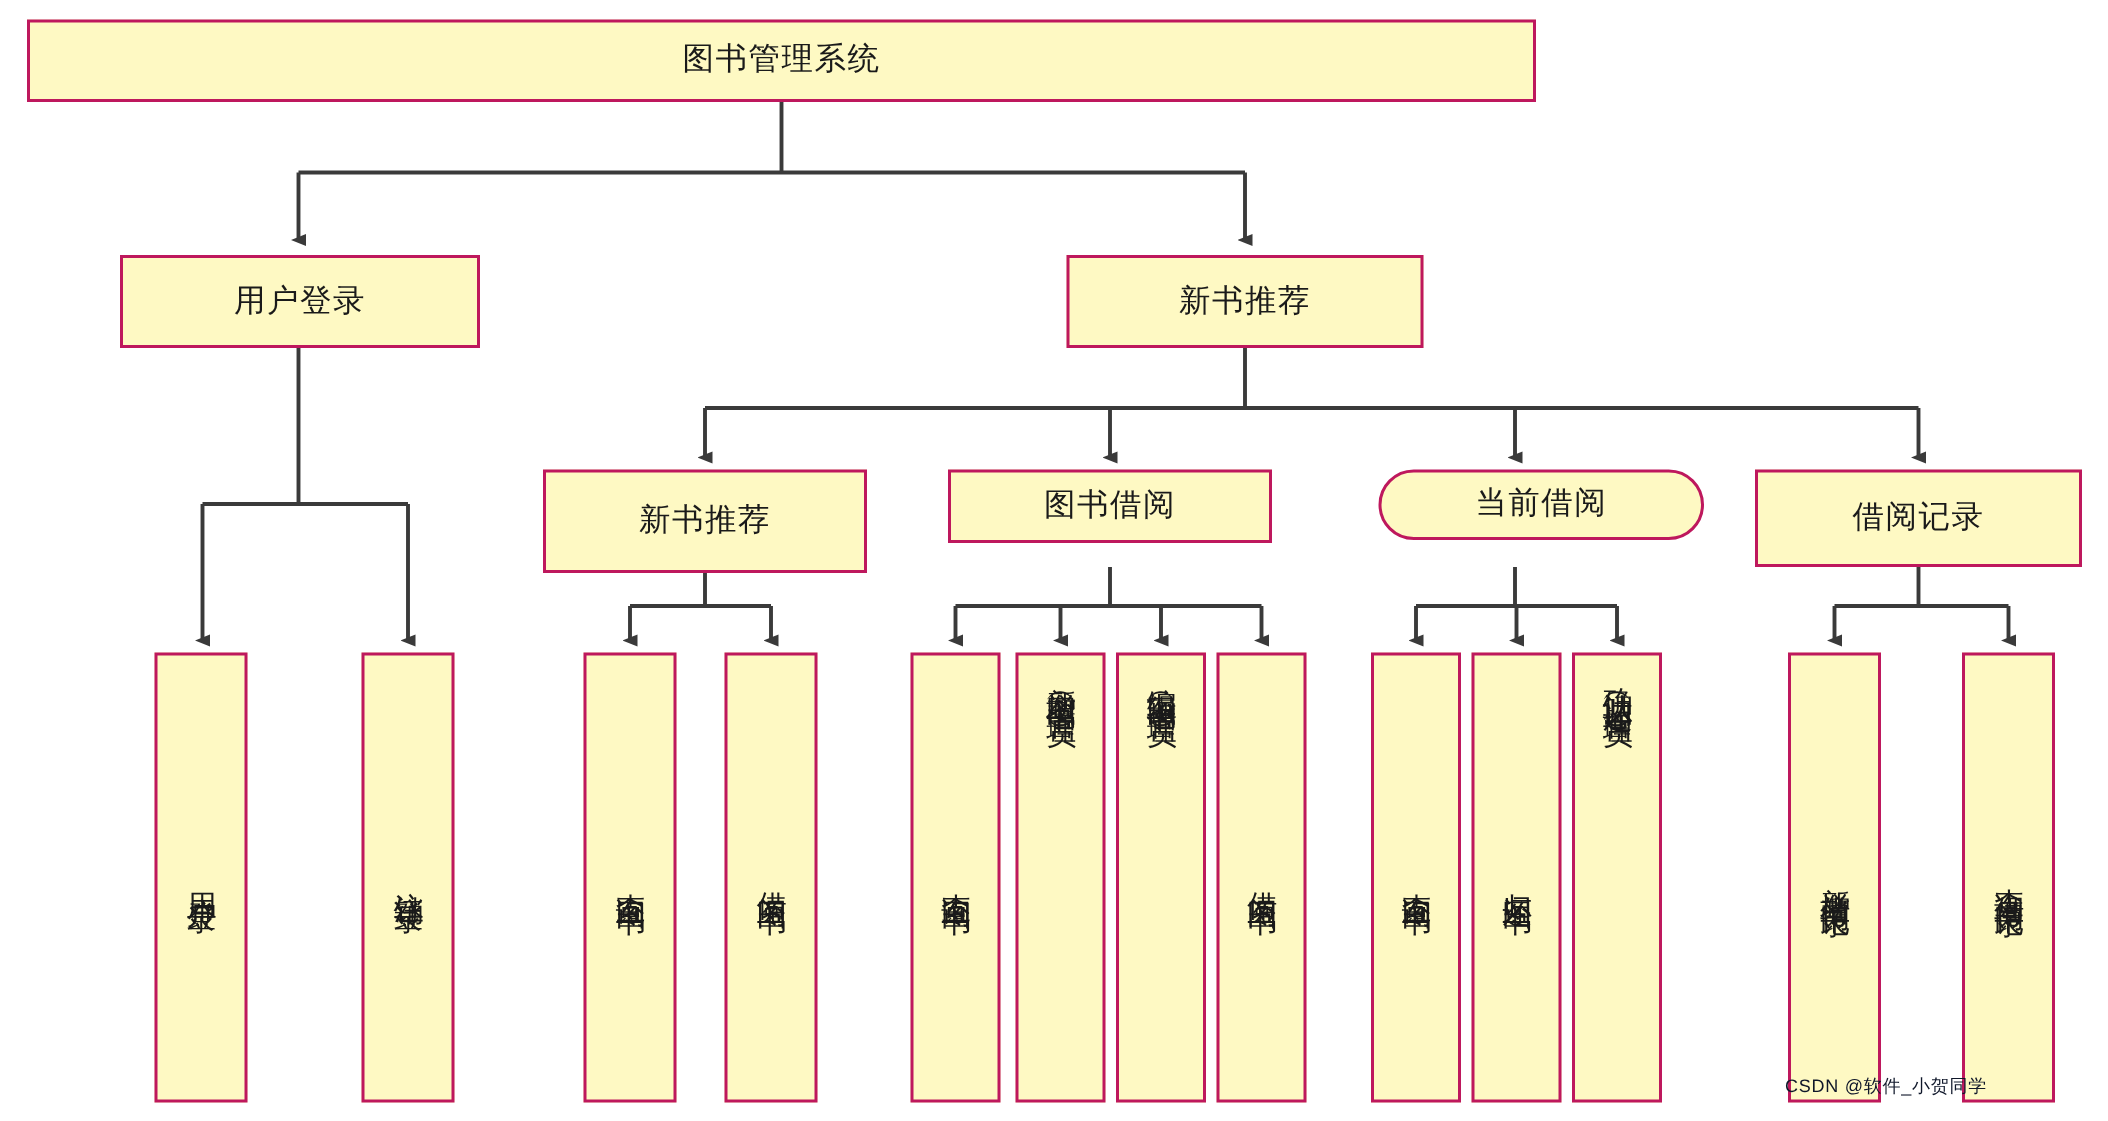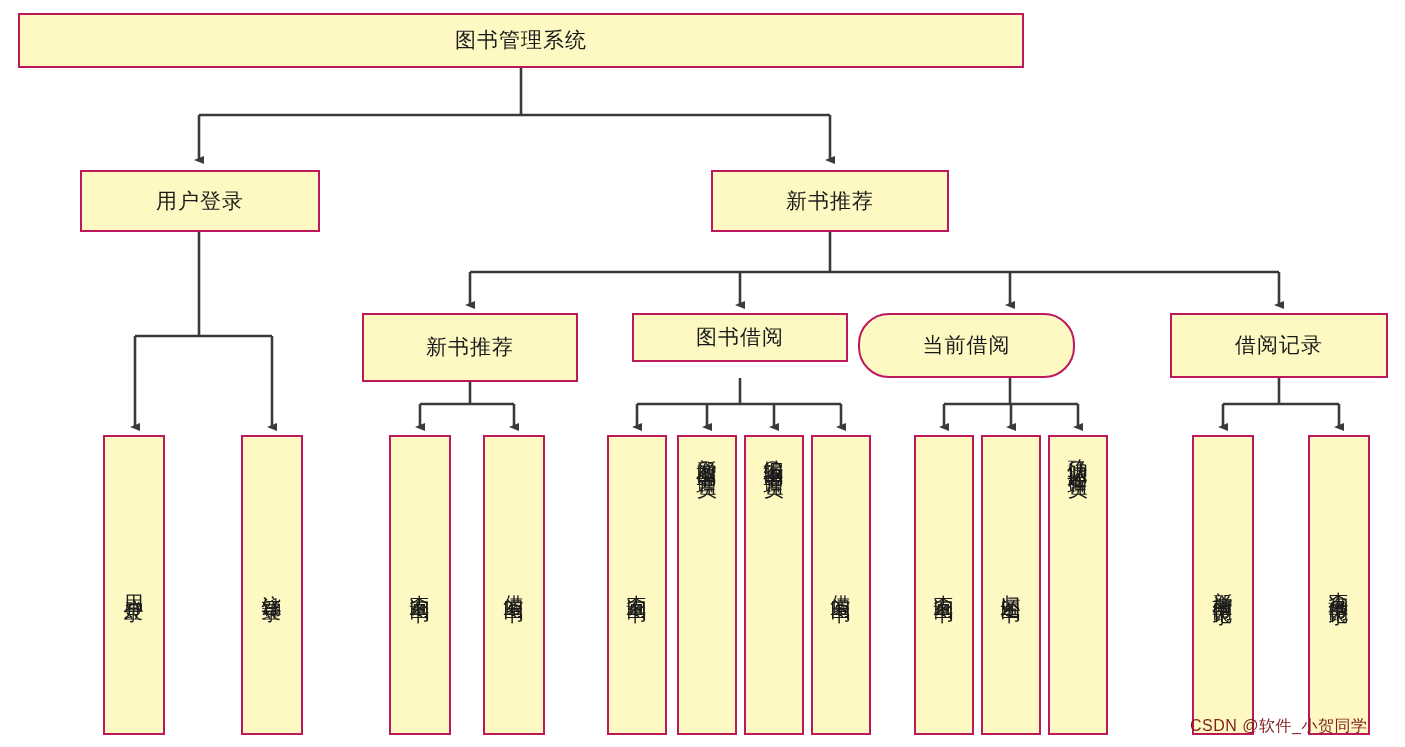--- a/index.html
+++ b/index.html
@@ -53,22 +53,22 @@
     letter-spacing: 3px;
     line-height: 1;
     white-space: nowrap;
   }
   .node.vert.mid {
     align-items: center;
     padding-top: 0;
   }
   .watermark {
     position: absolute;
-    font-size: 16px;
-    color: #7f1d1d;
+    font-size: 12px;
+    color: #0f172a;
     white-space: nowrap;
     z-index: 5;
     letter-spacing: 0.5px;
   }
 </style>
 </head>
 <body>
 
 <div id="canvas">
 
@@ -132,21 +132,21 @@
   <div class="node" style="left:711px; top:170px; width:238px; height:62px;">
     <span class="label">新书推荐</span>
   </div>
 
   <div class="node" style="left:362px; top:313px; width:216px; height:69px;">
     <span class="label">新书推荐</span>
   </div>
   <div class="node" style="left:632px; top:313px; width:216px; height:49px;">
     <span class="label">图书借阅</span>
   </div>
-  <div class="node" style="left:858px; top:313px; width:217px; height:65px;border-radius:31px;">
+  <div class="node" style="left:919px; top:313px; width:217px; height:47px;border-radius:31px;">
     <span class="label">当前借阅</span>
   </div>
   <div class="node" style="left:1170px; top:313px; width:218px; height:65px;">
     <span class="label">借阅记录</span>
   </div>
 
   <div class="node vert mid" style="left:103px; top:435px; width:62px; height:300px;">
     <span class="label">用户登录</span>
   </div>
   <div class="node vert mid" style="left:241px; top:435px; width:62px; height:300px;">

